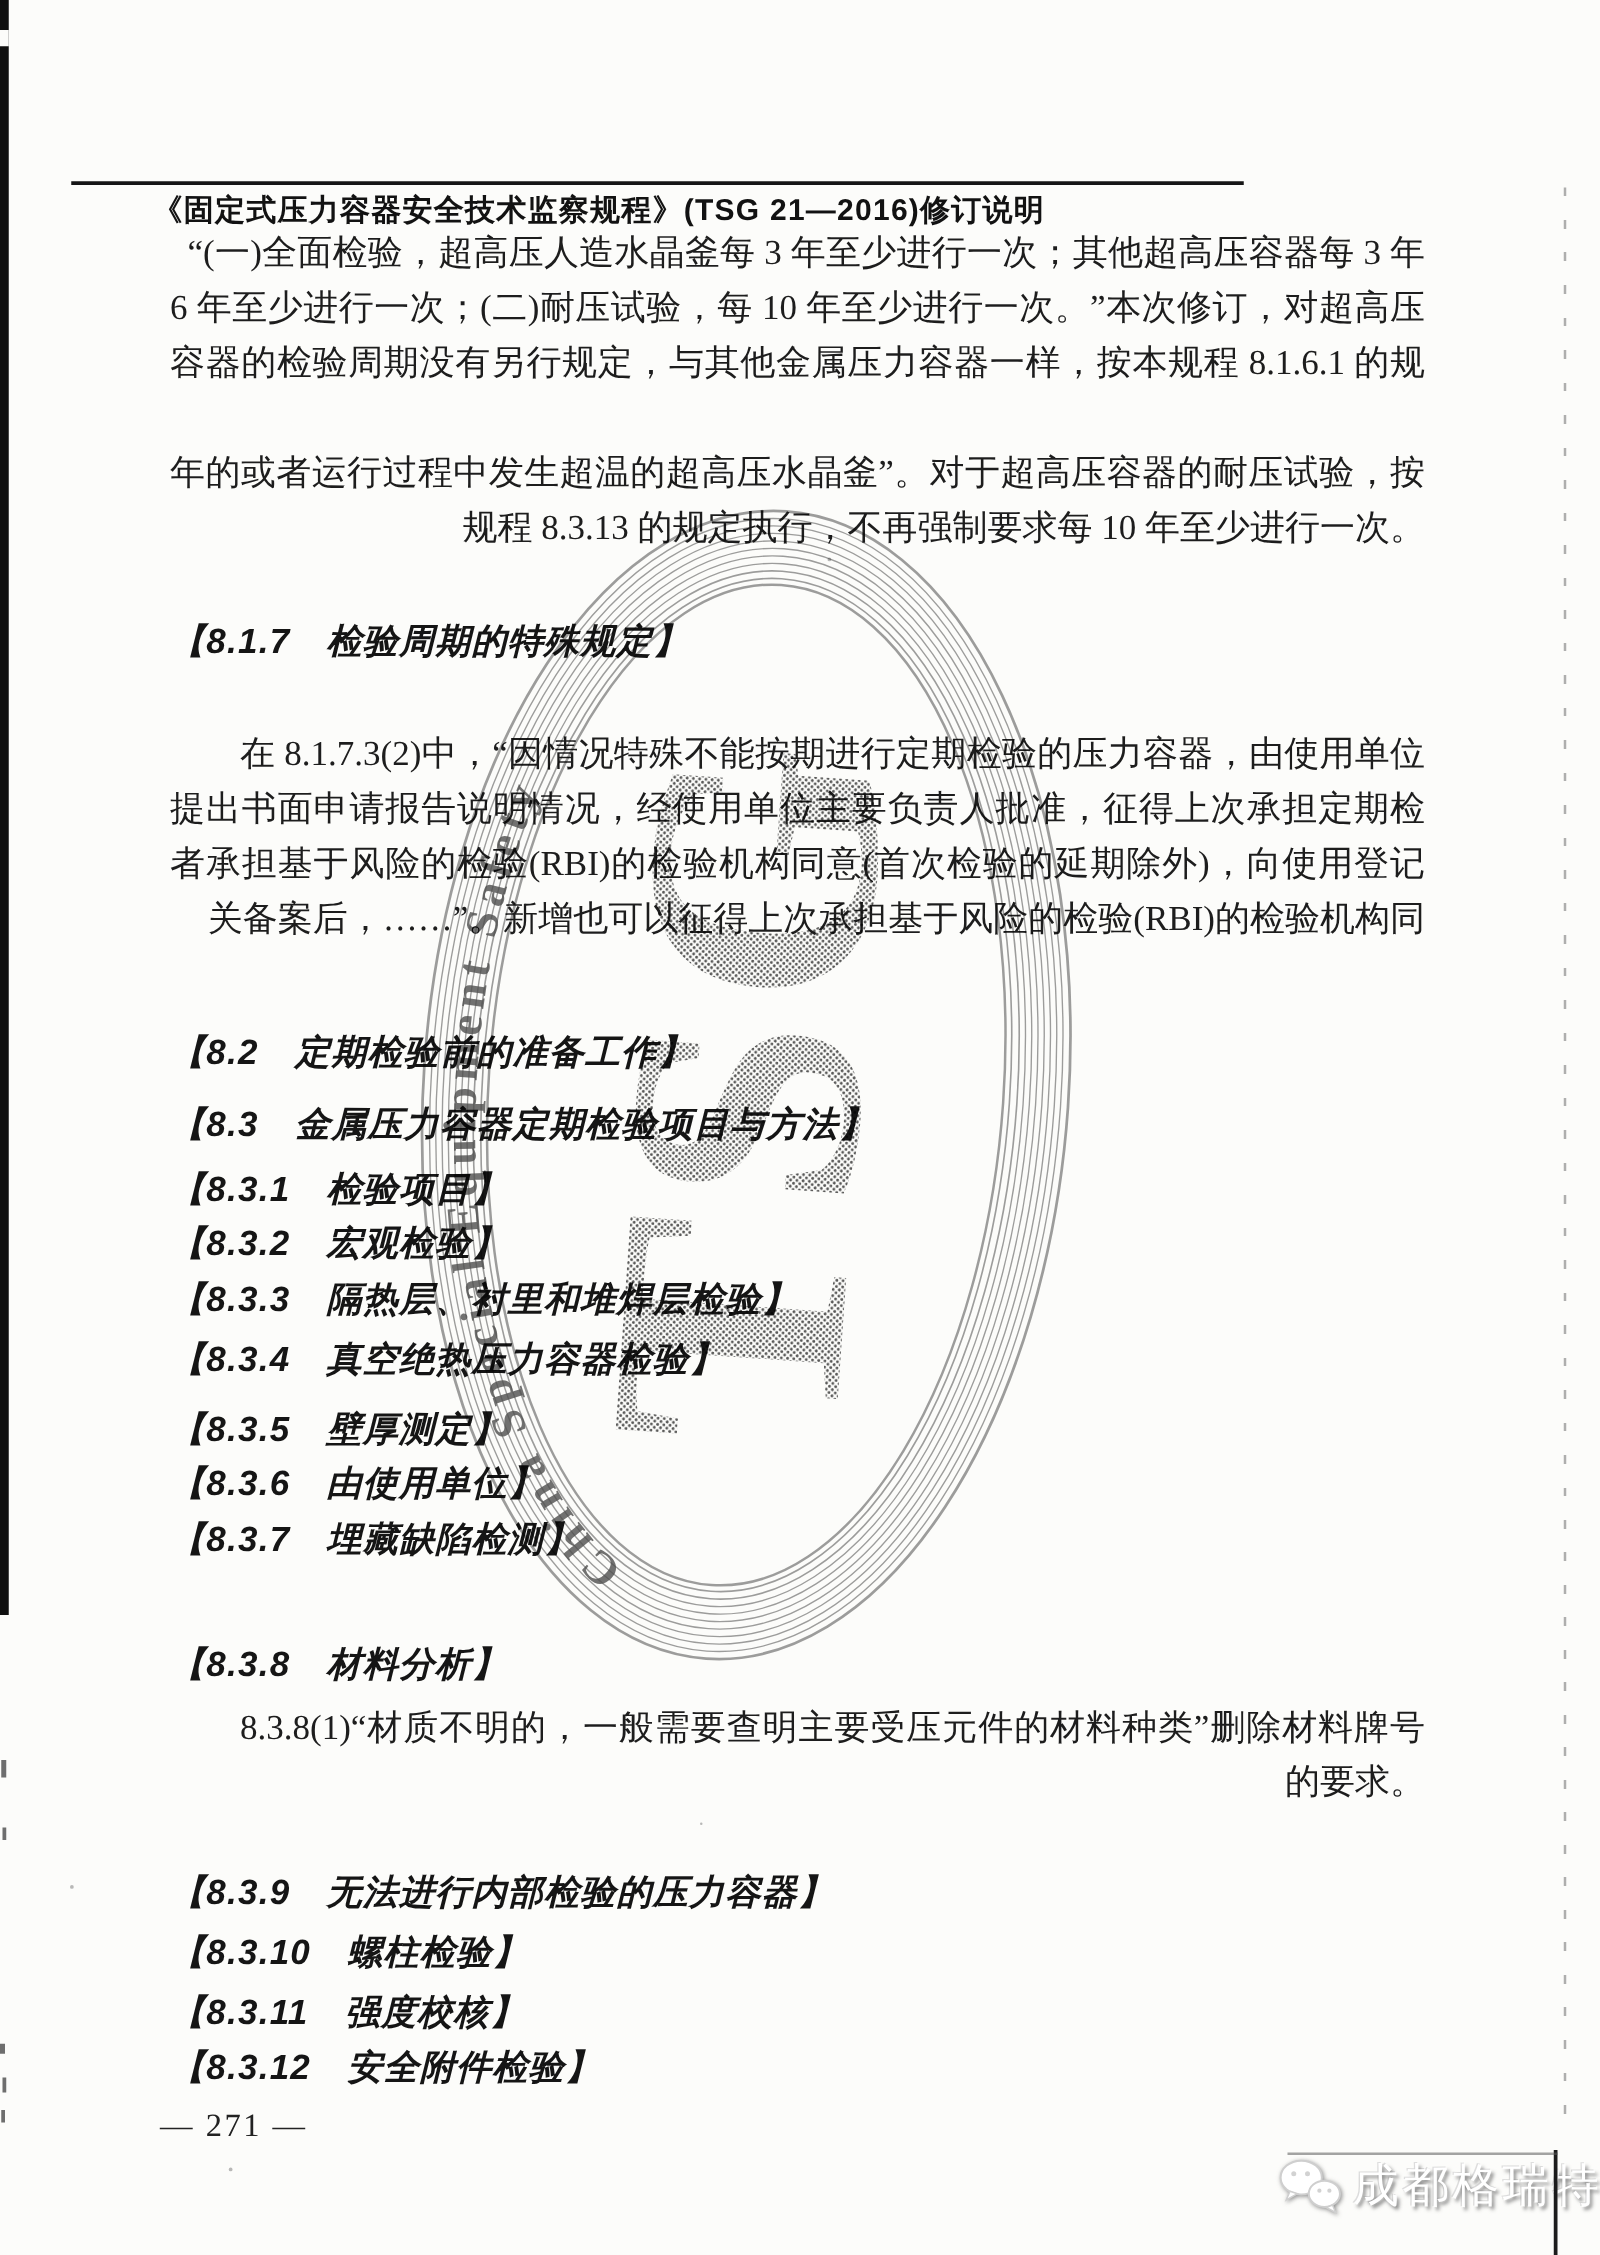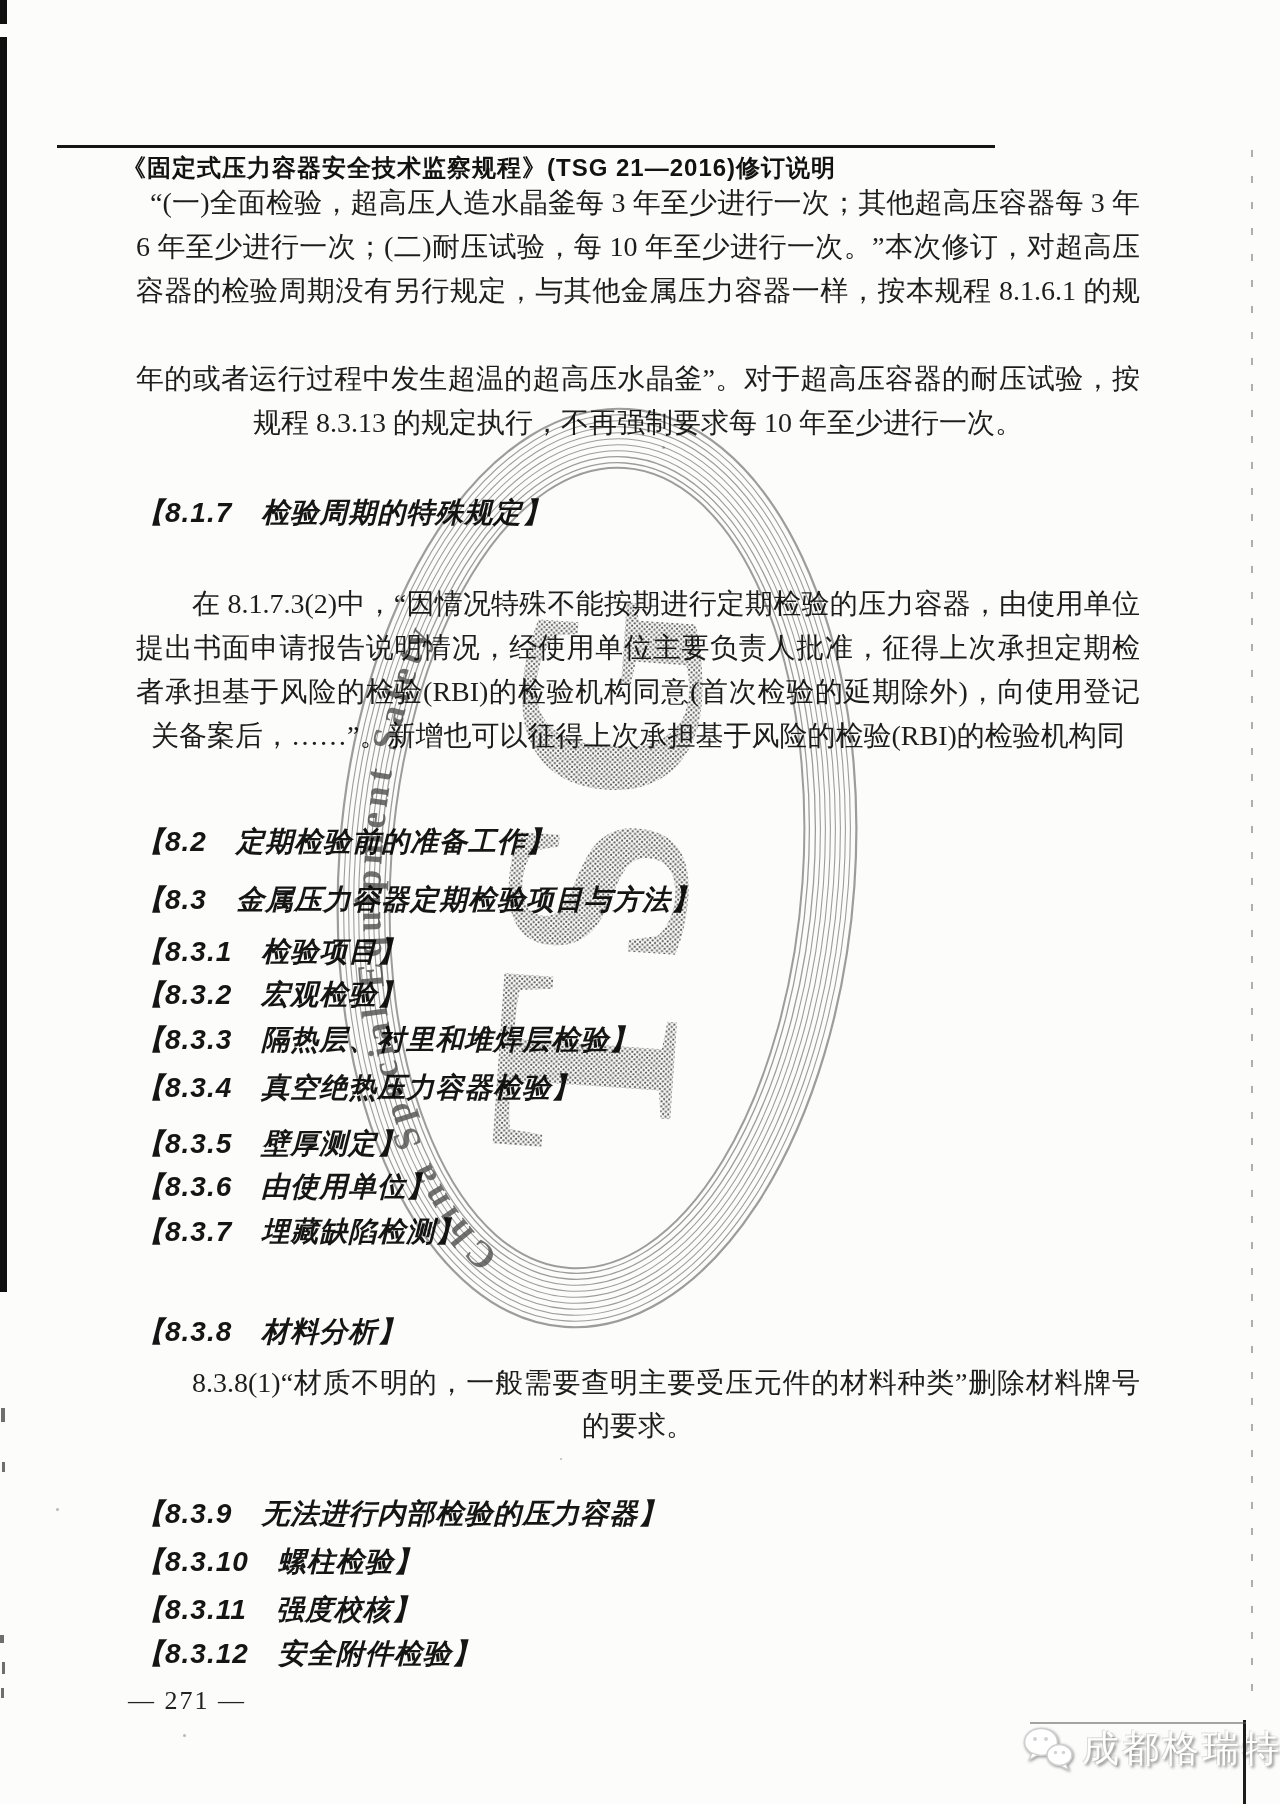--- a/index.html
+++ b/index.html
@@ -24,21 +24,21 @@
     position:absolute;left:57px;top:145px;width:938px;height:3px;
     background:#161616;
   }
   
   .bl{
     position:absolute;left:136px;width:1004px;height:44px;
     line-height:44px;font-size:28px;overflow:hidden;
     color:#1d1d1d;white-space:normal;
   }
   .jl{text-align:justify;text-align-last:justify;}
-  .ll{text-align:center;}
+  .ll{text-align:right;}
   .ind-q{text-indent:14px;}
   .ind-2{text-indent:56px;}
   
   .hd{
     position:absolute;left:136px;height:40px;line-height:40px;
     font-family:"Liberation Sans","DejaVu Sans",sans-serif;
     font-size:28px;font-weight:600;letter-spacing:1px;color:#151515;
     white-space:nowrap;
     font-style:italic;
   }

